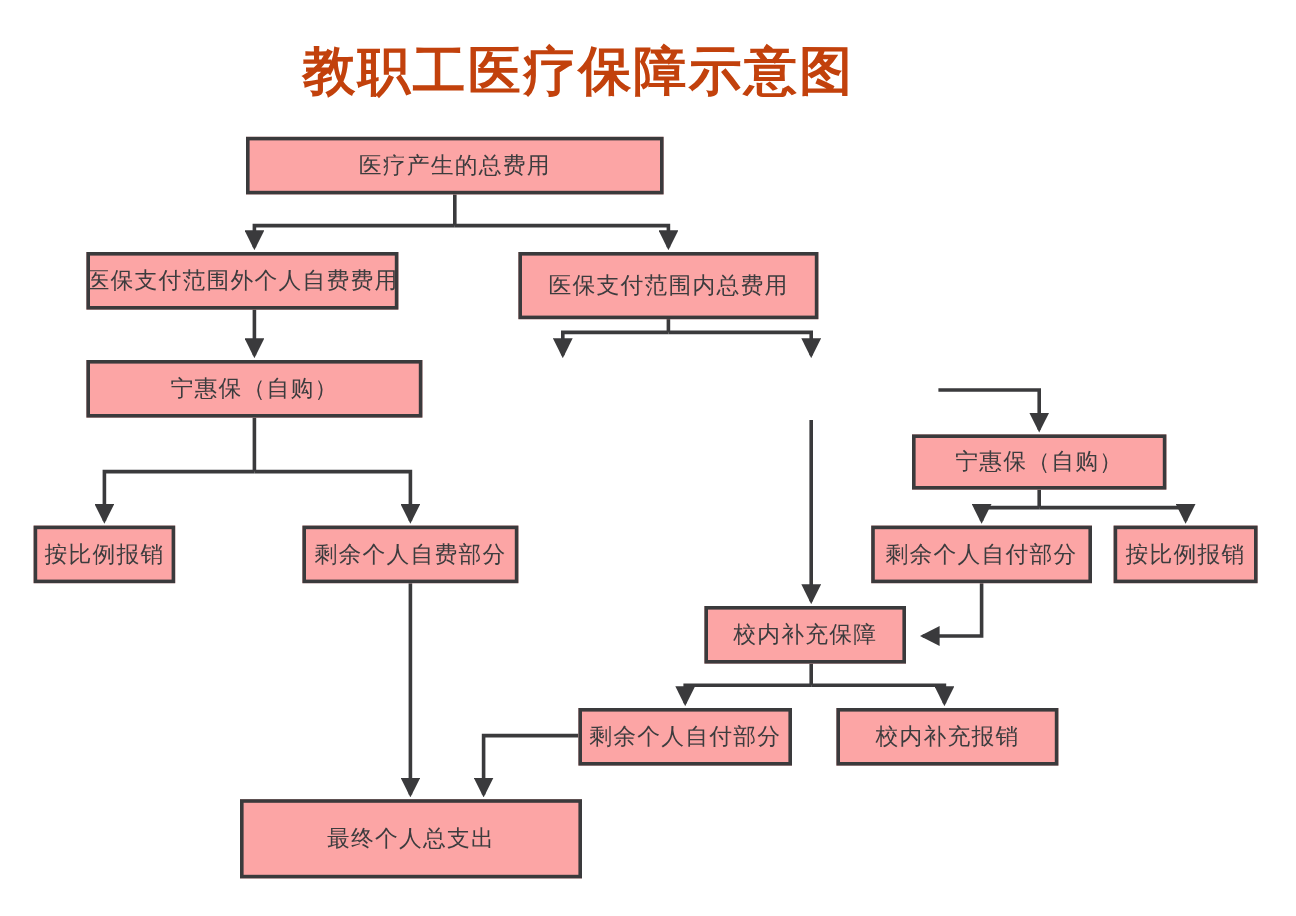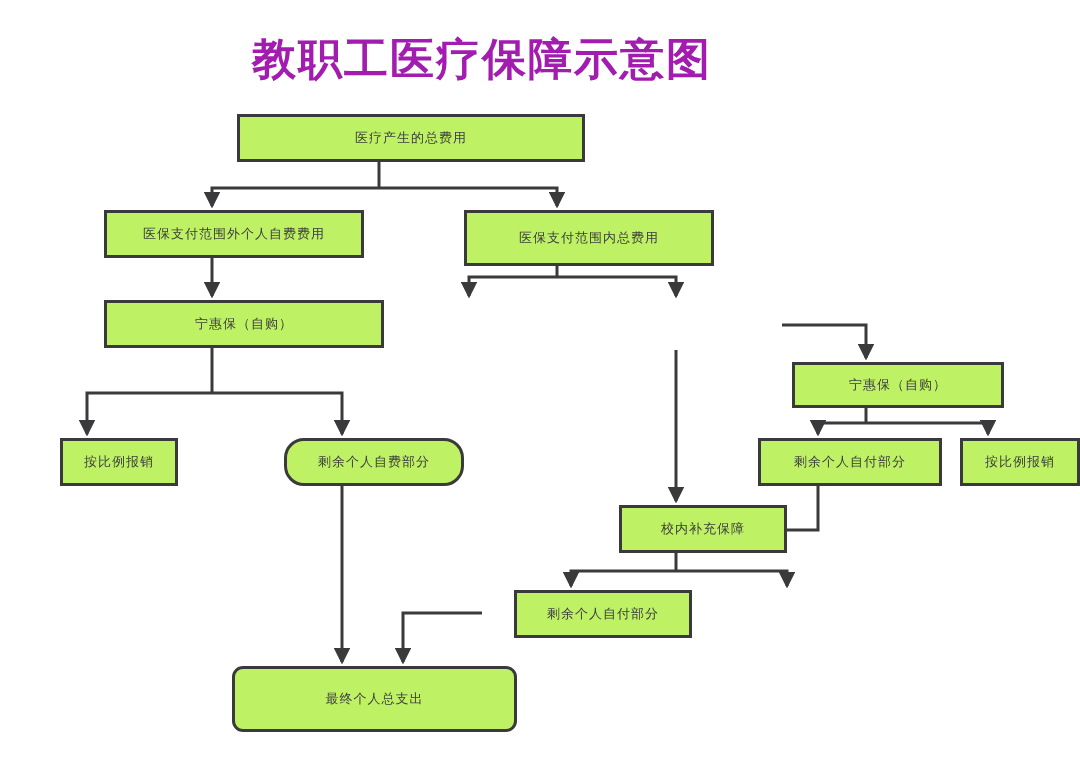--- a/index.html
+++ b/index.html
@@ -16,61 +16,60 @@
     overflow: hidden;
   }
   .diagram-title {
     position: absolute;
     left: 482px;
     top: 30px;
     transform: translateX(-50%);
     font-size: 44px;
     font-weight: 800;
     letter-spacing: 2px;
-    color: #a21caf;
+    color: #c2410c;
     white-space: nowrap;
   }
   .connectors {
     position: absolute;
     left: 0;
     top: 0;
     width: 1080px;
     height: 763px;
   }
   .node {
     position: absolute;
     box-sizing: border-box;
     border: 3px solid #3a3a3c;
-    background: #bef264;
+    background: #fca5a5;
     color: #3c3c3e;
-    font-size: 13px;
+    font-size: 19px;
     display: flex;
     align-items: center;
     justify-content: center;
     text-align: center;
     white-space: nowrap;
     letter-spacing: 1px;
-    margin-left: 32px;
   }
   
   .n-total          { left: 205px; top: 114px; width: 348px; height: 48px; }
   .n-outside        { left:  72px; top: 210px; width: 260px; height: 48px; }
   .n-inside         { left: 432px; top: 210px; width: 250px; height: 56px; }
   .n-nhb-left       { left:  72px; top: 300px; width: 280px; height: 48px; }
   .n-pooled         { left: 378px; top: 300px; width: 182px; height: 50px; }
   .n-selfpay        { left: 568px; top: 300px; width: 214px; height: 50px; }
   .n-nhb-right      { left: 760px; top: 362px; width: 212px; height: 46px; }
   .n-prop-left      { left:  28px; top: 438px; width: 118px; height: 48px; }
-  .n-rem-fund       { left: 252px; top: 438px; width: 180px; height: 48px; border-radius: 20px; }
+  .n-rem-fund       { left: 252px; top: 438px; width: 180px; height: 48px; }
   .n-rem-pay-right  { left: 726px; top: 438px; width: 184px; height: 48px; }
   .n-prop-right     { left: 928px; top: 438px; width: 120px; height: 48px; }
   .n-school-supp    { left: 587px; top: 505px; width: 168px; height: 48px; }
   .n-rem-pay-bottom { left: 482px; top: 590px; width: 178px; height: 48px; }
   .n-school-reimb   { left: 697px; top: 590px; width: 185px; height: 48px; }
-  .n-final          { left: 200px; top: 666px; width: 285px; height: 66px; border-radius: 11px; }
+  .n-final          { left: 200px; top: 666px; width: 285px; height: 66px; }
 </style>
 </head>
 <body>
 
 <div class="canvas">
 
   <div class="diagram-title">教职工医疗保障示意图</div>
 
   <svg class="connectors" width="1080" height="763" viewBox="0 0 1080 763">
     <defs>
@@ -118,15 +117,16 @@
   <div class="node n-outside">医保支付范围外个人自费费用</div>
   <div class="node n-inside">医保支付范围内总费用</div>
   <div class="node n-nhb-left">宁惠保（自购）</div>
   <div class="node n-nhb-right">宁惠保（自购）</div>
   <div class="node n-prop-left">按比例报销</div>
   <div class="node n-rem-fund">剩余个人自费部分</div>
   <div class="node n-rem-pay-right">剩余个人自付部分</div>
   <div class="node n-prop-right">按比例报销</div>
   <div class="node n-school-supp">校内补充保障</div>
   <div class="node n-rem-pay-bottom">剩余个人自付部分</div>
+  <div class="node n-school-reimb">校内补充报销</div>
   <div class="node n-final">最终个人总支出</div>
 
 </div>
 
 </body></html>

